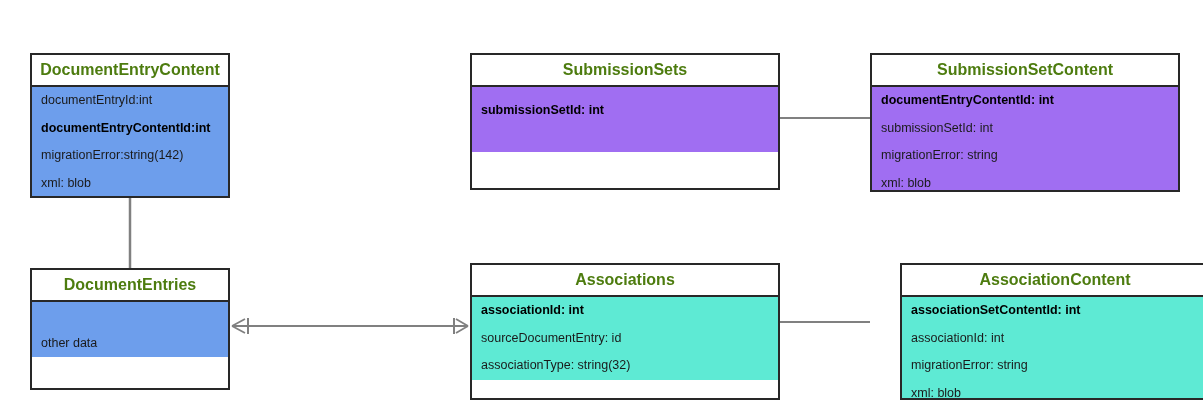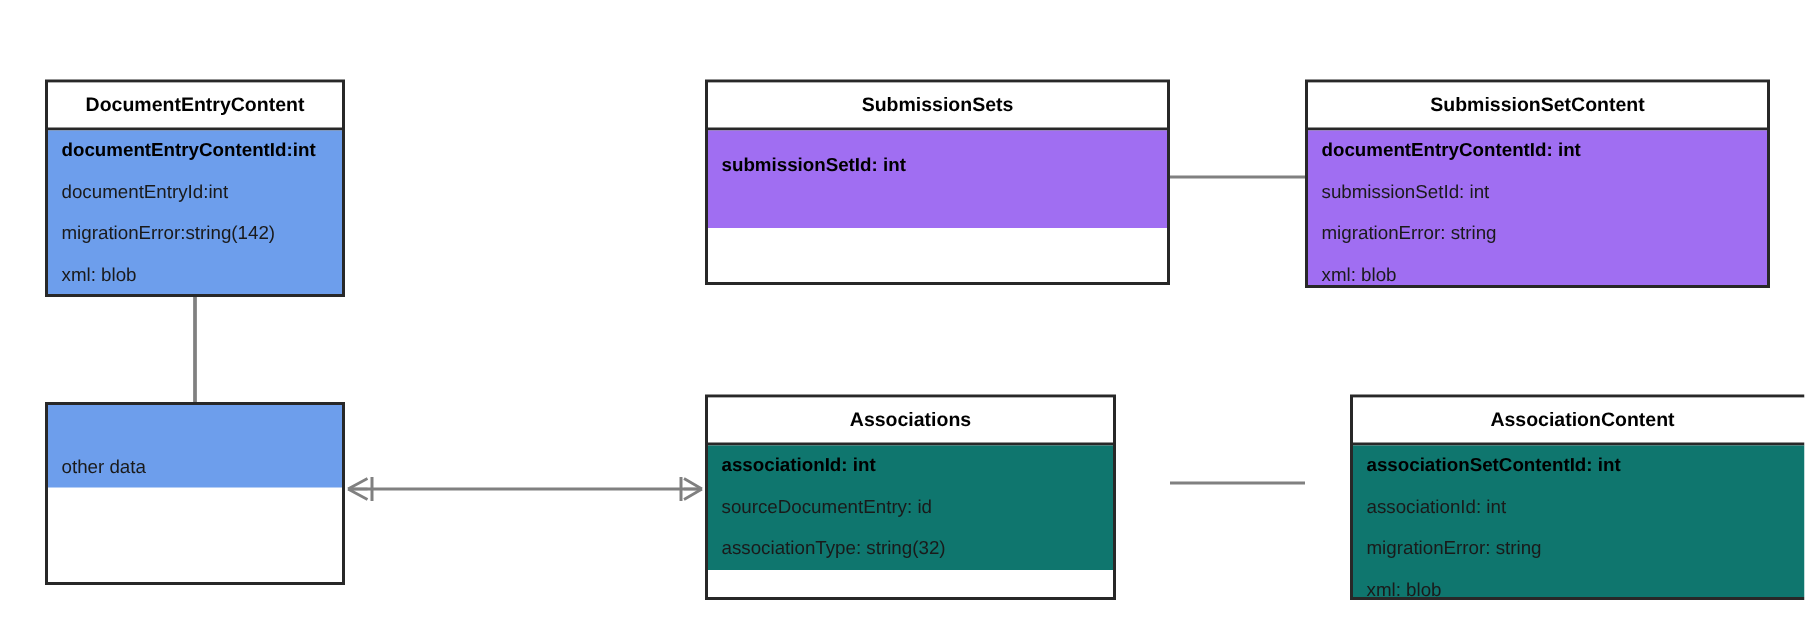--- a/index.html
+++ b/index.html
@@ -37,23 +37,23 @@
     box-sizing: border-box;
     border: 2px solid #282828;
     background: #ffffff;
     overflow: hidden;
   }
   .entity-title {
     box-sizing: border-box;
     height: 32px;
     line-height: 30px;
     text-align: center;
-    font-size: 13px;
+    font-size: 16px;
     font-weight: bold;
-    color: #000000;
+    color: #4d7c0f;
     background: #ffffff;
     border-bottom: 2px solid #282828;
     white-space: nowrap;
   }
   .entity-fields {
     box-sizing: border-box;
     padding: 0;
   }
   .field-row {
     box-sizing: border-box;
@@ -69,21 +69,21 @@
     font-weight: bold;
     color: #000000;
   }
   .field-row.blank {
     color: transparent;
   }
 
   
   .fill-blue   .entity-fields { background: #6d9eec; }
   .fill-purple .entity-fields { background: #a06ef2; }
-  .fill-green  .entity-fields { background: #0f766e; }
+  .fill-green  .entity-fields { background: #5eead4; }
 </style>
 </head>
 <body>
 
 <div id="diagram-canvas">
 
   <svg id="connector-layer" width="1203" height="420" viewBox="0 0 1203 420">
 
     <g>
       <line x1="130" y1="198" x2="130" y2="268" stroke="#808080" stroke-width="2.5"></line>
@@ -104,28 +104,29 @@
     </g>
 
     <g>
       <line x1="780" y1="322" x2="870" y2="322" stroke="#808080" stroke-width="2"></line>
     </g>
   </svg>
 
   <div class="entity fill-blue" style="left:30px; top:53px; width:200px; height:145px;">
     <div class="entity-title">DocumentEntryContent</div>
     <div class="entity-fields">
+      <div class="field-row">documentEntryId:int</div>
       <div class="field-row pk">documentEntryContentId:int</div>
-      <div class="field-row">documentEntryId:int</div>
       <div class="field-row">migrationError:string(142)</div>
       <div class="field-row">xml: blob</div>
     </div>
   </div>
 
   <div class="entity fill-blue" style="left:30px; top:268px; width:200px; height:122px;">
+    <div class="entity-title">DocumentEntries</div>
     <div class="entity-fields">
       <div class="field-row blank"></div>
       <div class="field-row">other data</div>
     </div>
   </div>
 
   <div class="entity fill-purple" style="left:470px; top:53px; width:310px; height:137px;">
     <div class="entity-title">SubmissionSets</div>
     <div class="entity-fields" style="padding-top:10px;">
       <div class="field-row pk">submissionSetId: int</div>
@@ -136,21 +137,21 @@
   <div class="entity fill-purple" style="left:870px; top:53px; width:310px; height:139px;">
     <div class="entity-title">SubmissionSetContent</div>
     <div class="entity-fields">
       <div class="field-row pk">documentEntryContentId: int</div>
       <div class="field-row">submissionSetId: int</div>
       <div class="field-row">migrationError: string</div>
       <div class="field-row">xml: blob</div>
     </div>
   </div>
 
-  <div class="entity fill-green" style="left:470px; top:263px; width:274px; height:137px;">
+  <div class="entity fill-green" style="left:470px; top:263px; width:310px; height:137px;">
     <div class="entity-title">Associations</div>
     <div class="entity-fields">
       <div class="field-row pk">associationId: int</div>
       <div class="field-row">sourceDocumentEntry: id</div>
       <div class="field-row">associationType: string(32)</div>
     </div>
   </div>
 
   <div class="entity fill-green" style="left:870px; top:263px; width:310px; height:137px;margin-left:30px;">
     <div class="entity-title">AssociationContent</div>

